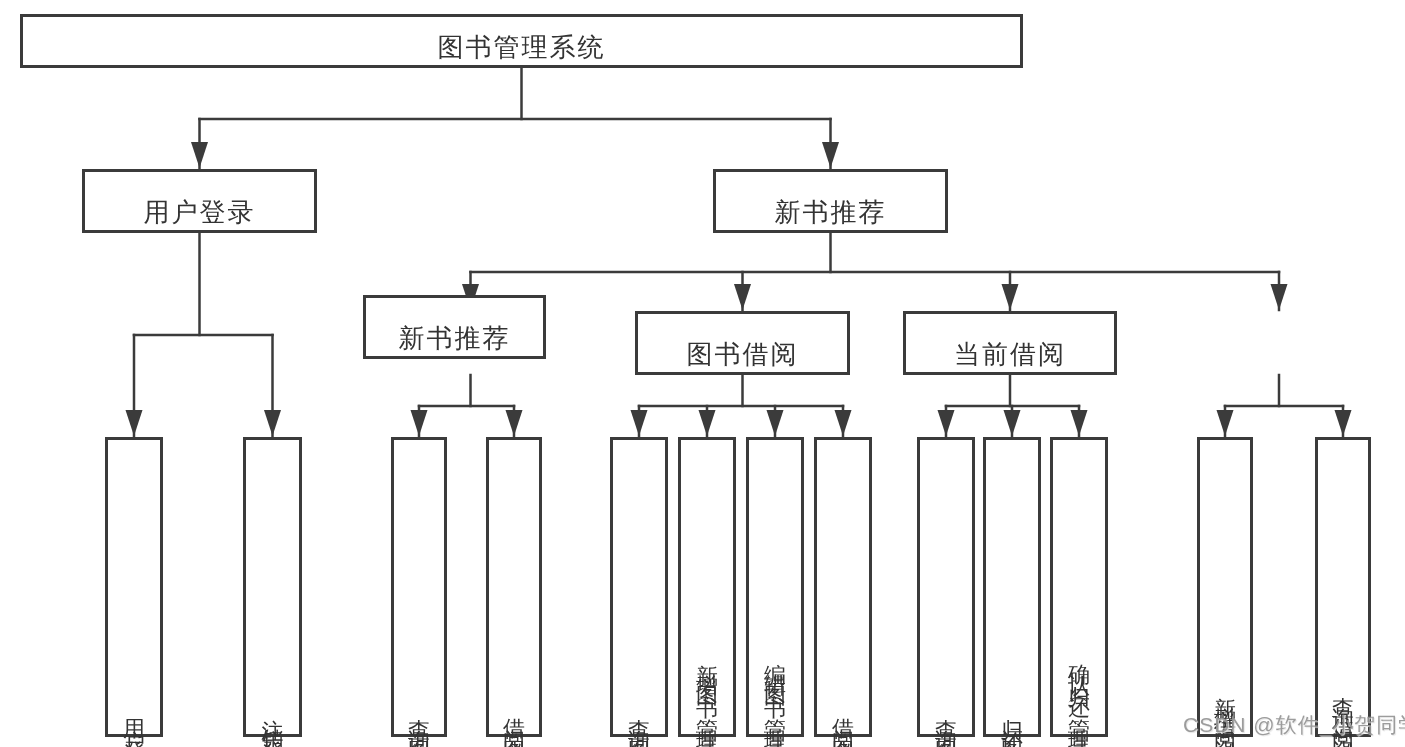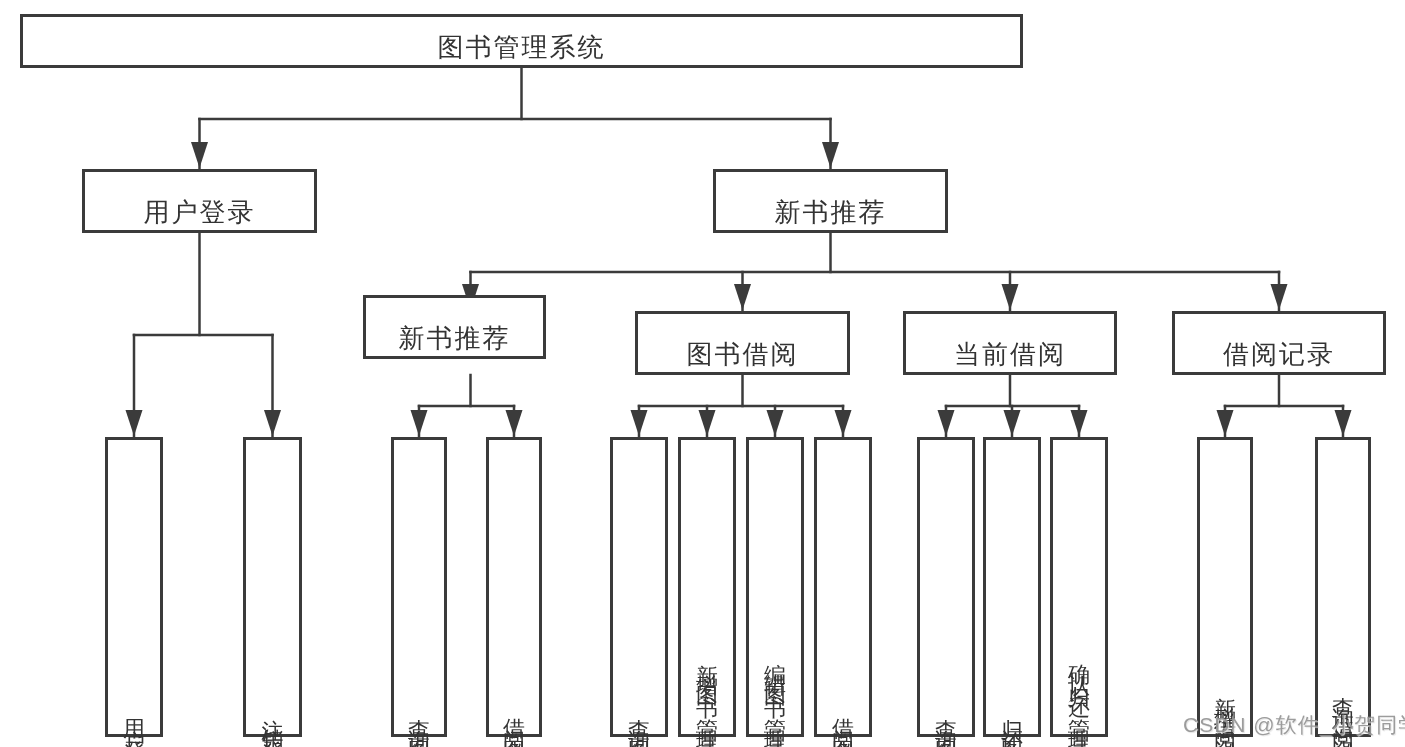--- a/index.html
+++ b/index.html
@@ -115,23 +115,20 @@
 
   <div class="node" style="left:363px;top:295px;width:183px;height:64px">
     <span>新书推荐</span>
   </div>
   <div class="node" style="left:903px;top:311px;width:214px;height:64px">
     <span>当前借阅</span>
   </div>
   <div class="node" style="left:635px;top:311px;width:215px;height:64px">
     <span>图书借阅</span>
   </div>
-  <div class="node" style="left:1172px;top:311px;width:214px;height:64px">
-    <span>借阅记录</span>
-  </div>
 
   <div class="node v" style="left:391px;top:437px;width:56px;height:300px">
     <span>查询图书</span>
   </div>
   <div class="node v" style="left:486px;top:437px;width:56px;height:300px">
     <span>借阅图书</span>
   </div>
 
   <div class="node v" style="left:610px;top:437px;width:58px;height:300px">
     <span>查询图书</span>

